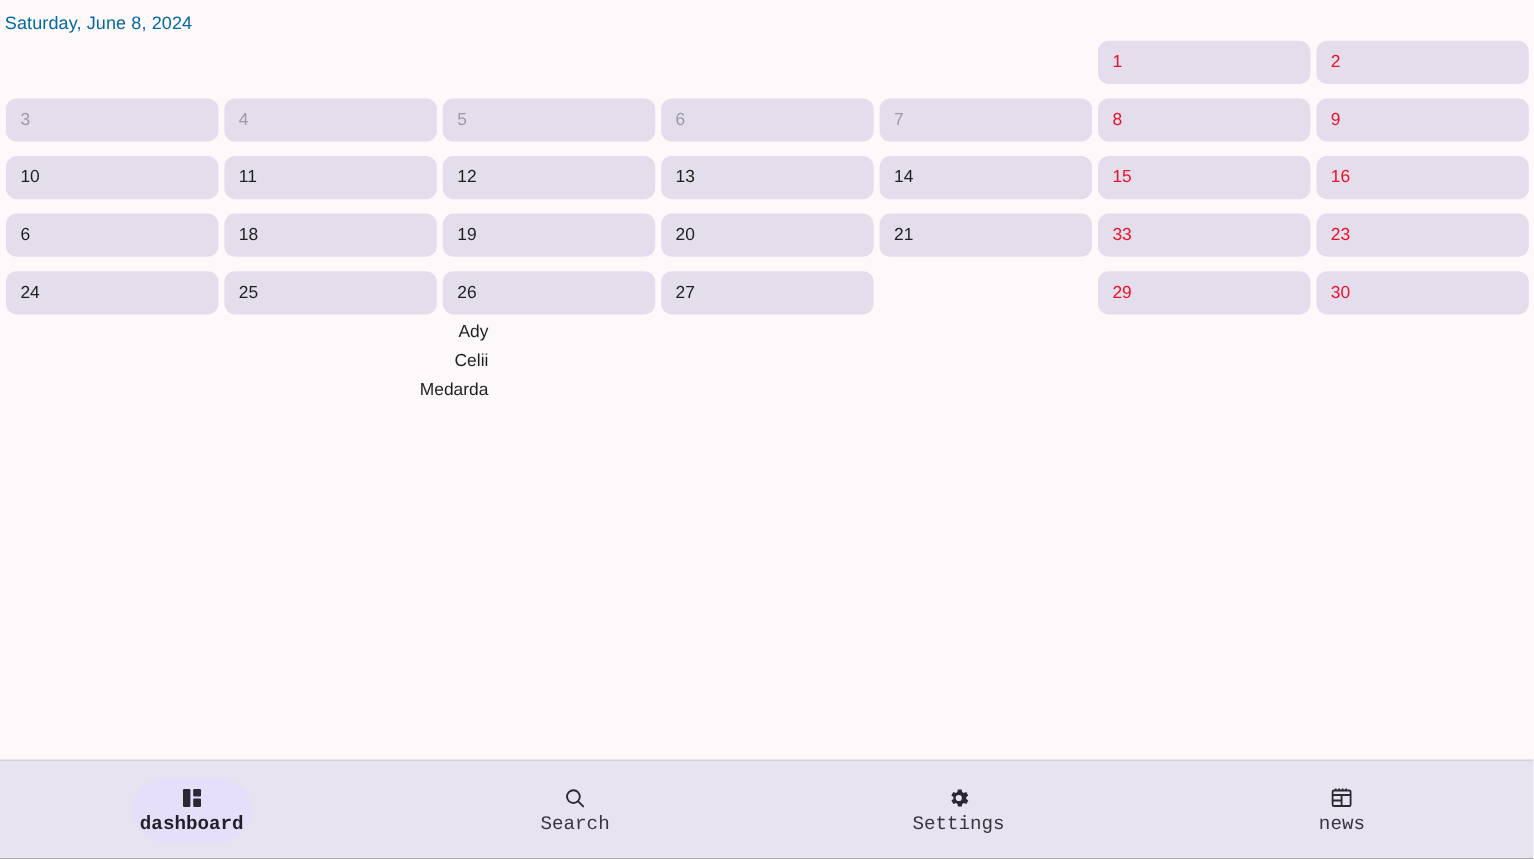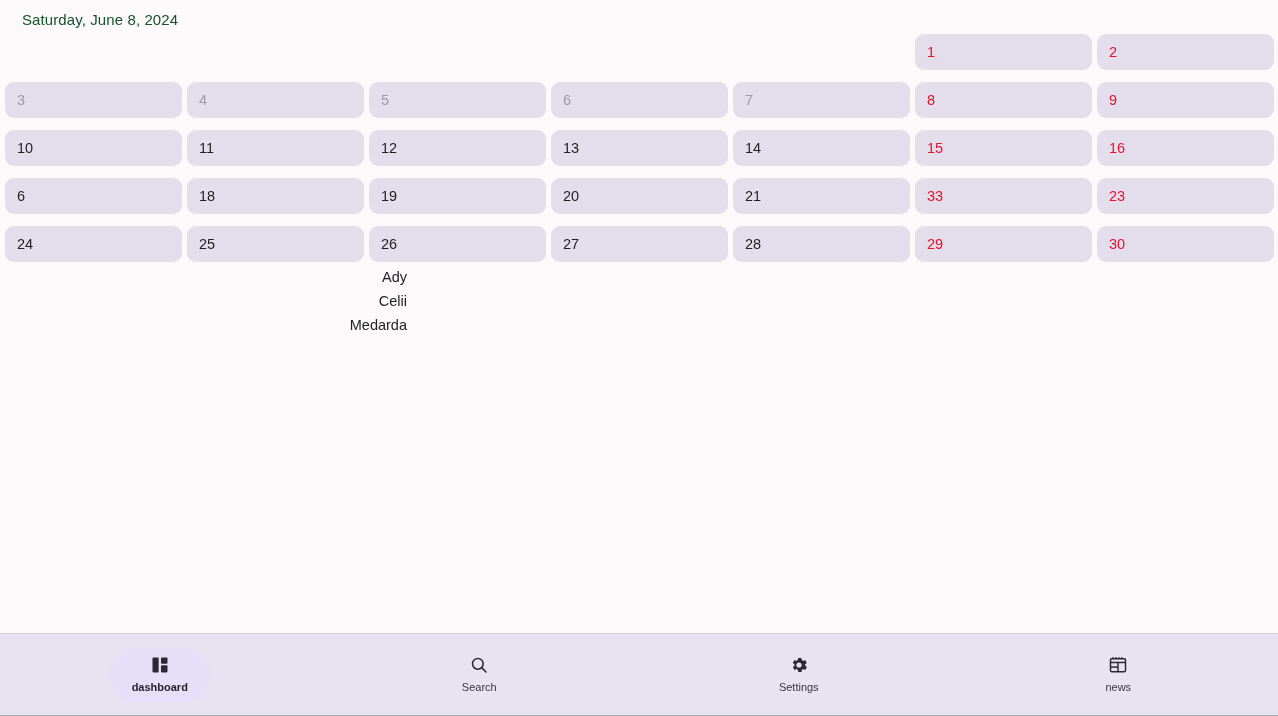--- a/index.html
+++ b/index.html
@@ -11,25 +11,25 @@
   body {
     background: #fdf9fb;
     font-family: "Liberation Sans", sans-serif;
     color: #1f1f1f;
     position: relative;
   }
 
   
   #header-date {
     position: absolute;
-    left: 22px;
+    left: 4px;
     top: 10px;
     font-size: 15px;
     line-height: 19px;
-    color: #14532d;
+    color: #0369a1;
     letter-spacing: 0.1px;
     white-space: nowrap;
   }
 
   
   #calendar {
     position: absolute;
     left: 0;
     top: 28px;
     width: 1278px;
@@ -116,24 +116,25 @@
   }
   .nav-icon {
     height: 22px;
     display: flex;
     align-items: center;
     justify-content: center;
     color: #2c2733;
   }
   .nav-icon svg { display: block; }
   .nav-label {
-    font-size: 11px;
+    font-size: 16px;
     line-height: 15px;
     color: #3a3440;
     white-space: nowrap;
+    font-family: Liberation Mono, monospace;
   }
   .nav-item.active .nav-label {
     color: #231f29;
     font-weight: 600;
   }
 </style>
 </head>
 <body>
 
 <div id="header-date">Saturday, June 8, 2024</div>
@@ -173,21 +174,20 @@
       <div class="cal-cell c3">20</div>
       <div class="cal-cell c4">21</div>
       <div class="cal-cell c5 weekend">33</div>
       <div class="cal-cell c6 weekend">23</div>
     </div>
     <div class="cal-row">
       <div class="cal-cell c0">24</div>
       <div class="cal-cell c1">25</div>
       <div class="cal-cell c2">26</div>
       <div class="cal-cell c3">27</div>
-      <div class="cal-cell c4">28</div>
       <div class="cal-cell c5 weekend">29</div>
       <div class="cal-cell c6 weekend">30</div>
     </div>
   </div>
 
 <div id="names-list">
     <div class="name-item">Ady</div>
     <div class="name-item">Celii</div>
     <div class="name-item">Medarda</div>
   </div>

